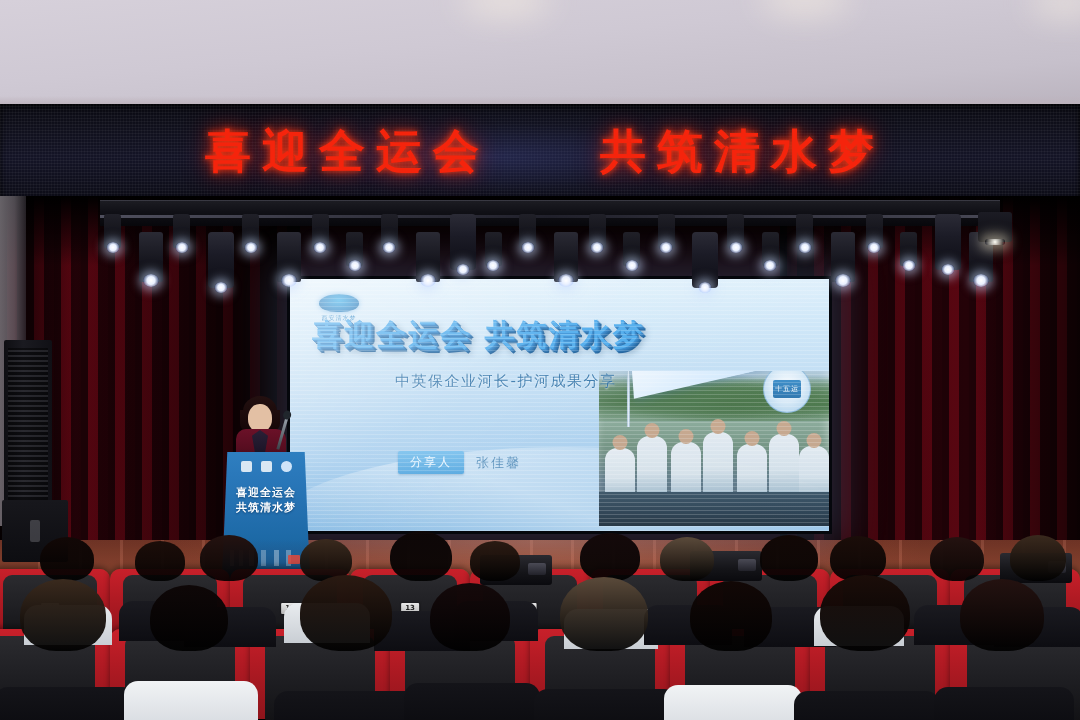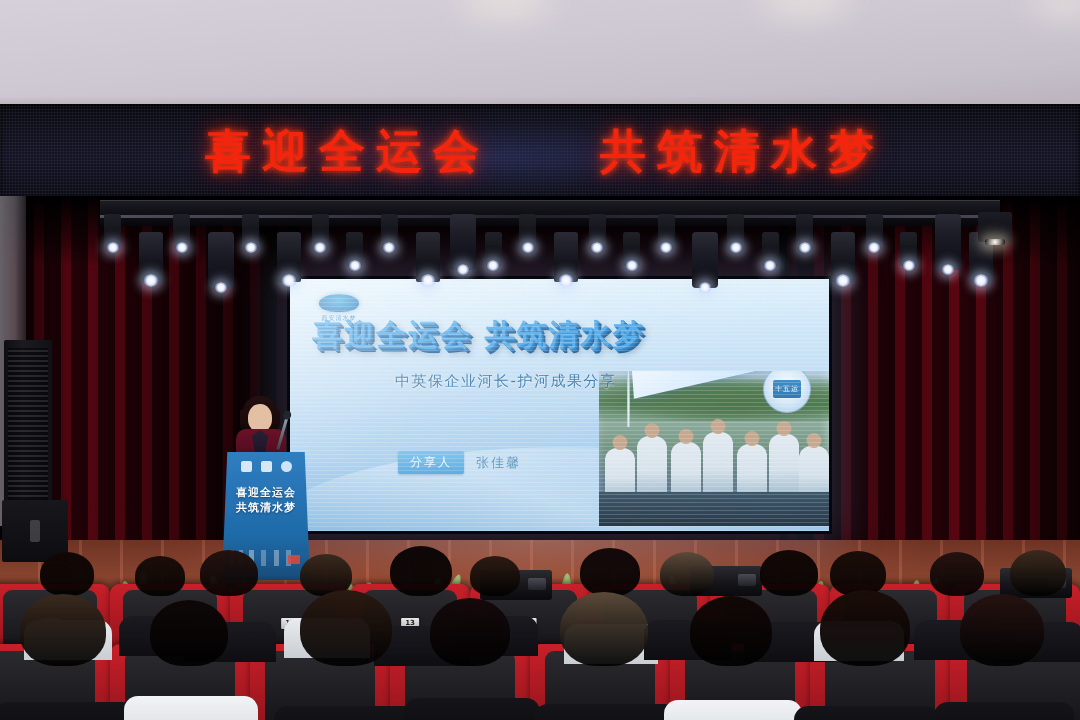--- a/index.html
+++ b/index.html
@@ -362,21 +362,21 @@
   .plant{ position:absolute; bottom:0; width:86px; height:72px; }
   .leaf{
     position:absolute; bottom:0; left:50%; width:12px; height:58px;
     background:linear-gradient(180deg,#bcd98f 0%,#74a84a 28%,#2f6b2a 75%,#1d4a1c 100%);
     border-radius:50% 50% 20% 20%;
     transform-origin:50% 100%;
     box-shadow:inset 0 0 4px rgba(0,0,0,.25);
   }
 
   
-  .audience{ position:absolute; left:0; top:548px; width:972px; height:160px; z-index:14; }
+  .audience{ position:absolute; left:0; top:533px; width:972px; height:160px; z-index:14; }
   .seat{
     position:absolute; border-radius:10px 10px 3px 3px;
     background:linear-gradient(180deg,#c8202a 0%,#b01a23 40%,#8e141b 100%);
     box-shadow:0 -2px 6px rgba(0,0,0,.45);
   }
   .seat .pad{
     position:absolute; left:11%; top:8%; width:78%; height:94%;
     border-radius:9px 9px 3px 3px;
     background:linear-gradient(180deg,#2b2b2f 0%,#1d1d21 55%,#121215 100%);
   }

